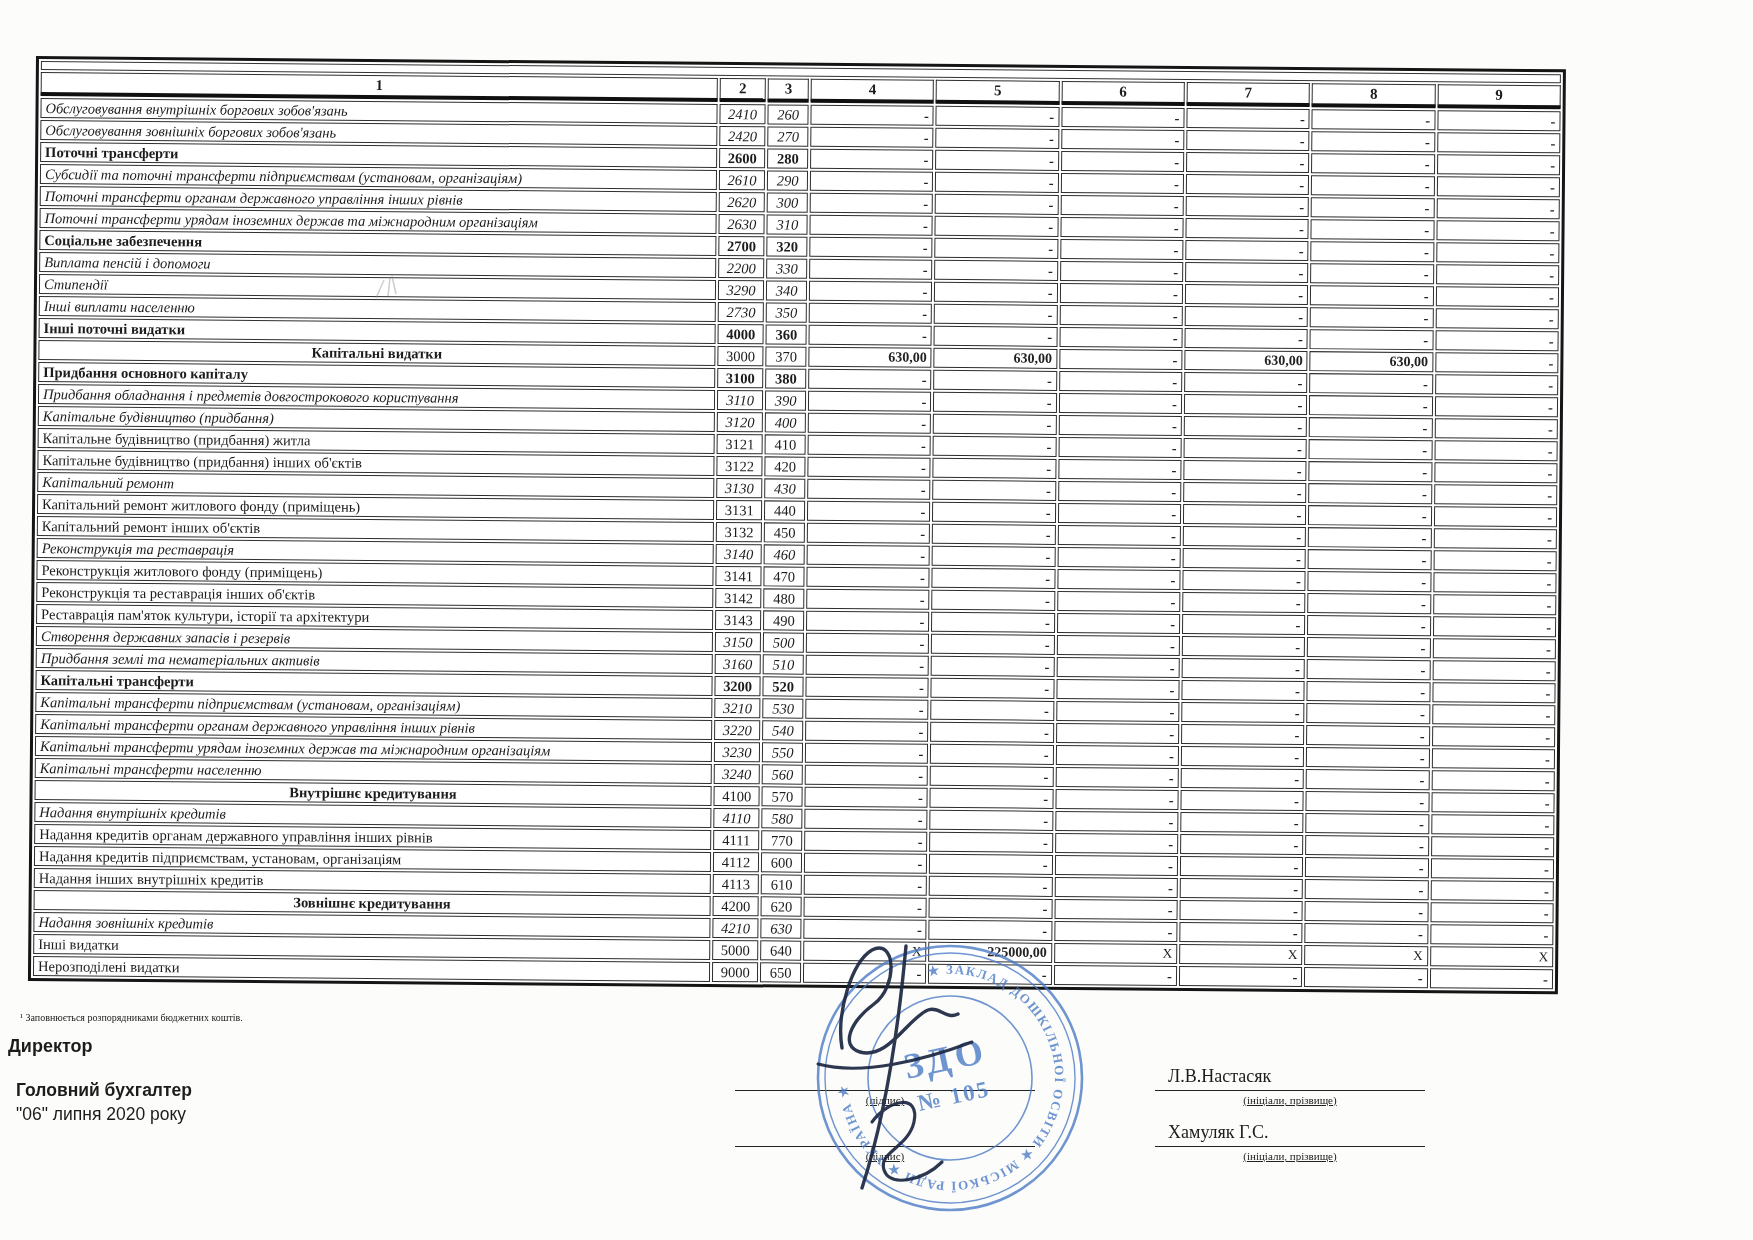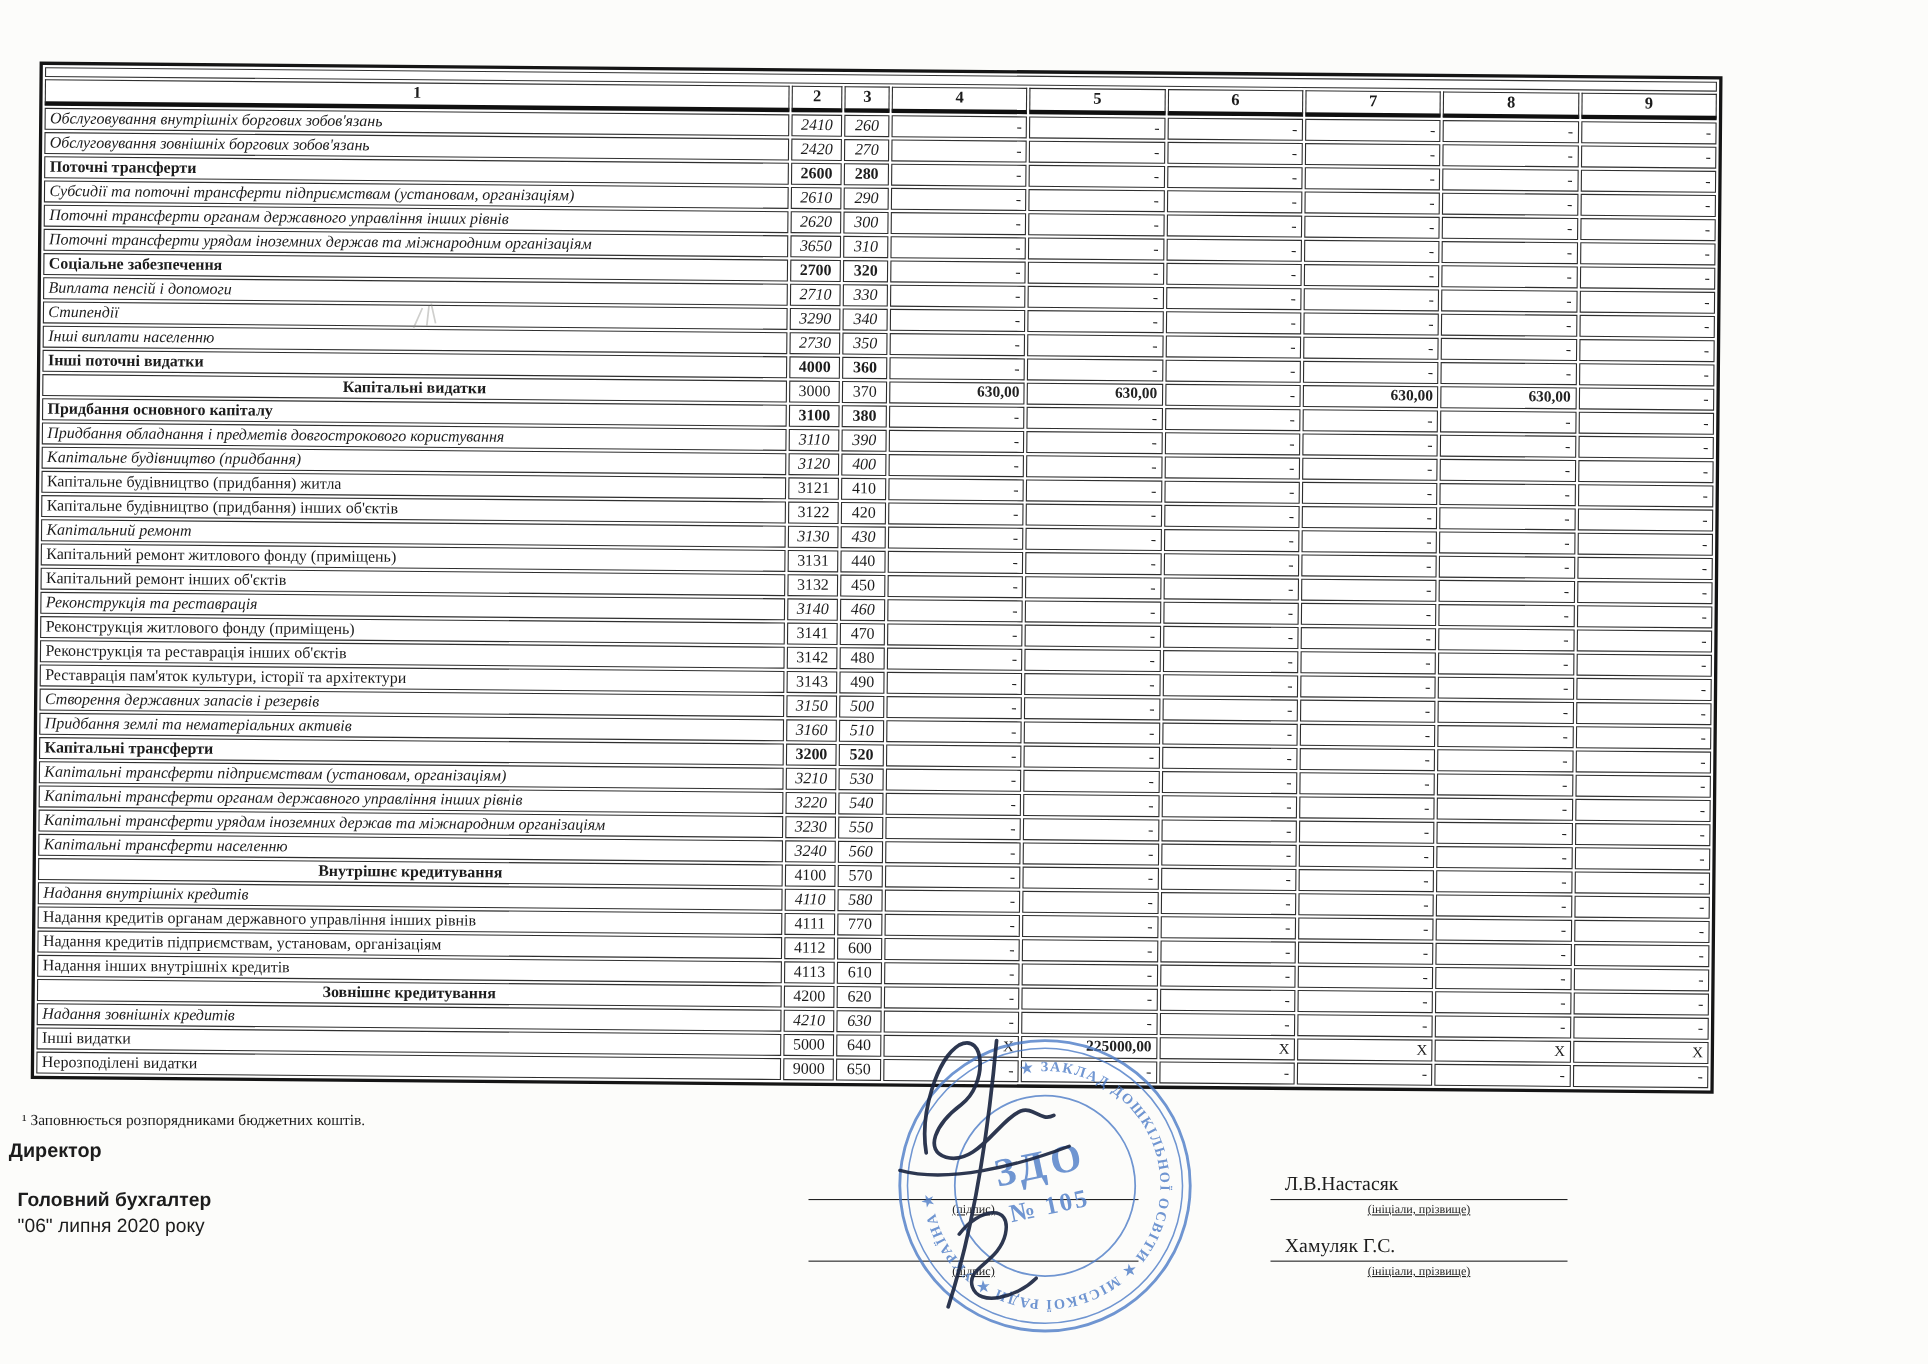--- a/index.html
+++ b/index.html
@@ -33,21 +33,21 @@
   td.c-val.xmark{font-size:13.5px;}
   tr.italic td.c-label,tr.italic td.c-code,tr.italic td.c-line{font-style:italic;}
   tr.bold td.c-label,tr.bold td.c-code,tr.bold td.c-line{font-weight:bold;}
   tr.boldcenter td.c-label{font-weight:bold;text-align:center;}
   tr.boldcenter td.c-code,tr.boldcenter td.c-line{font-weight:normal;}
   tr.striprow td{height:7px;border:1.2px solid #333;}
   tr.headrow td{
     text-align:center;font-weight:bold;height:19px;font-size:15px;
     border-bottom:4.5px solid #101010;
   }
-  .footnote{position:absolute;left:20px;top:1012px;font-size:14px;}
+  .footnote{position:absolute;left:20px;top:1012px;font-size:10px;}
   .lbl-director{position:absolute;left:8px;top:1036px;font-size:18px;font-weight:bold;
     font-family:"Liberation Sans","DejaVu Sans",sans-serif;}
   .lbl-accountant{position:absolute;left:16px;top:1080px;font-size:17.5px;font-weight:bold;
     font-family:"Liberation Sans","DejaVu Sans",sans-serif;}
   .lbl-date{position:absolute;left:16px;top:1104px;font-size:17.5px;
     font-family:"Liberation Sans","DejaVu Sans",sans-serif;}
   .sigline{position:absolute;border-bottom:1.6px solid #222;height:0;}
   .sig1{left:735px;top:1090px;width:300px;}
   .sig2{left:735px;top:1146px;width:300px;}
   .nameline1{left:1155px;top:1090px;width:270px;}
@@ -146,21 +146,21 @@
           <td class="c-line">300</td>
           <td class="c-val">-</td>
           <td class="c-val">-</td>
           <td class="c-val">-</td>
           <td class="c-val">-</td>
           <td class="c-val">-</td>
           <td class="c-val">-</td>
         </tr>
         <tr class="italic">
           <td class="c-label">Поточні трансферти  урядам іноземних держав та міжнародним організаціям</td>
-          <td class="c-code">3650</td>
+          <td class="c-code">2630</td>
           <td class="c-line">310</td>
           <td class="c-val">-</td>
           <td class="c-val">-</td>
           <td class="c-val">-</td>
           <td class="c-val">-</td>
           <td class="c-val">-</td>
           <td class="c-val">-</td>
         </tr>
         <tr class="bold">
           <td class="c-label">Соціальне забезпечення</td>
@@ -168,21 +168,21 @@
           <td class="c-line">320</td>
           <td class="c-val">-</td>
           <td class="c-val">-</td>
           <td class="c-val">-</td>
           <td class="c-val">-</td>
           <td class="c-val">-</td>
           <td class="c-val">-</td>
         </tr>
         <tr class="italic">
           <td class="c-label">Виплата пенсій і допомоги</td>
-          <td class="c-code">2710</td>
+          <td class="c-code">2200</td>
           <td class="c-line">330</td>
           <td class="c-val">-</td>
           <td class="c-val">-</td>
           <td class="c-val">-</td>
           <td class="c-val">-</td>
           <td class="c-val">-</td>
           <td class="c-val">-</td>
         </tr>
         <tr class="italic">
           <td class="c-label">Стипендії</td>

